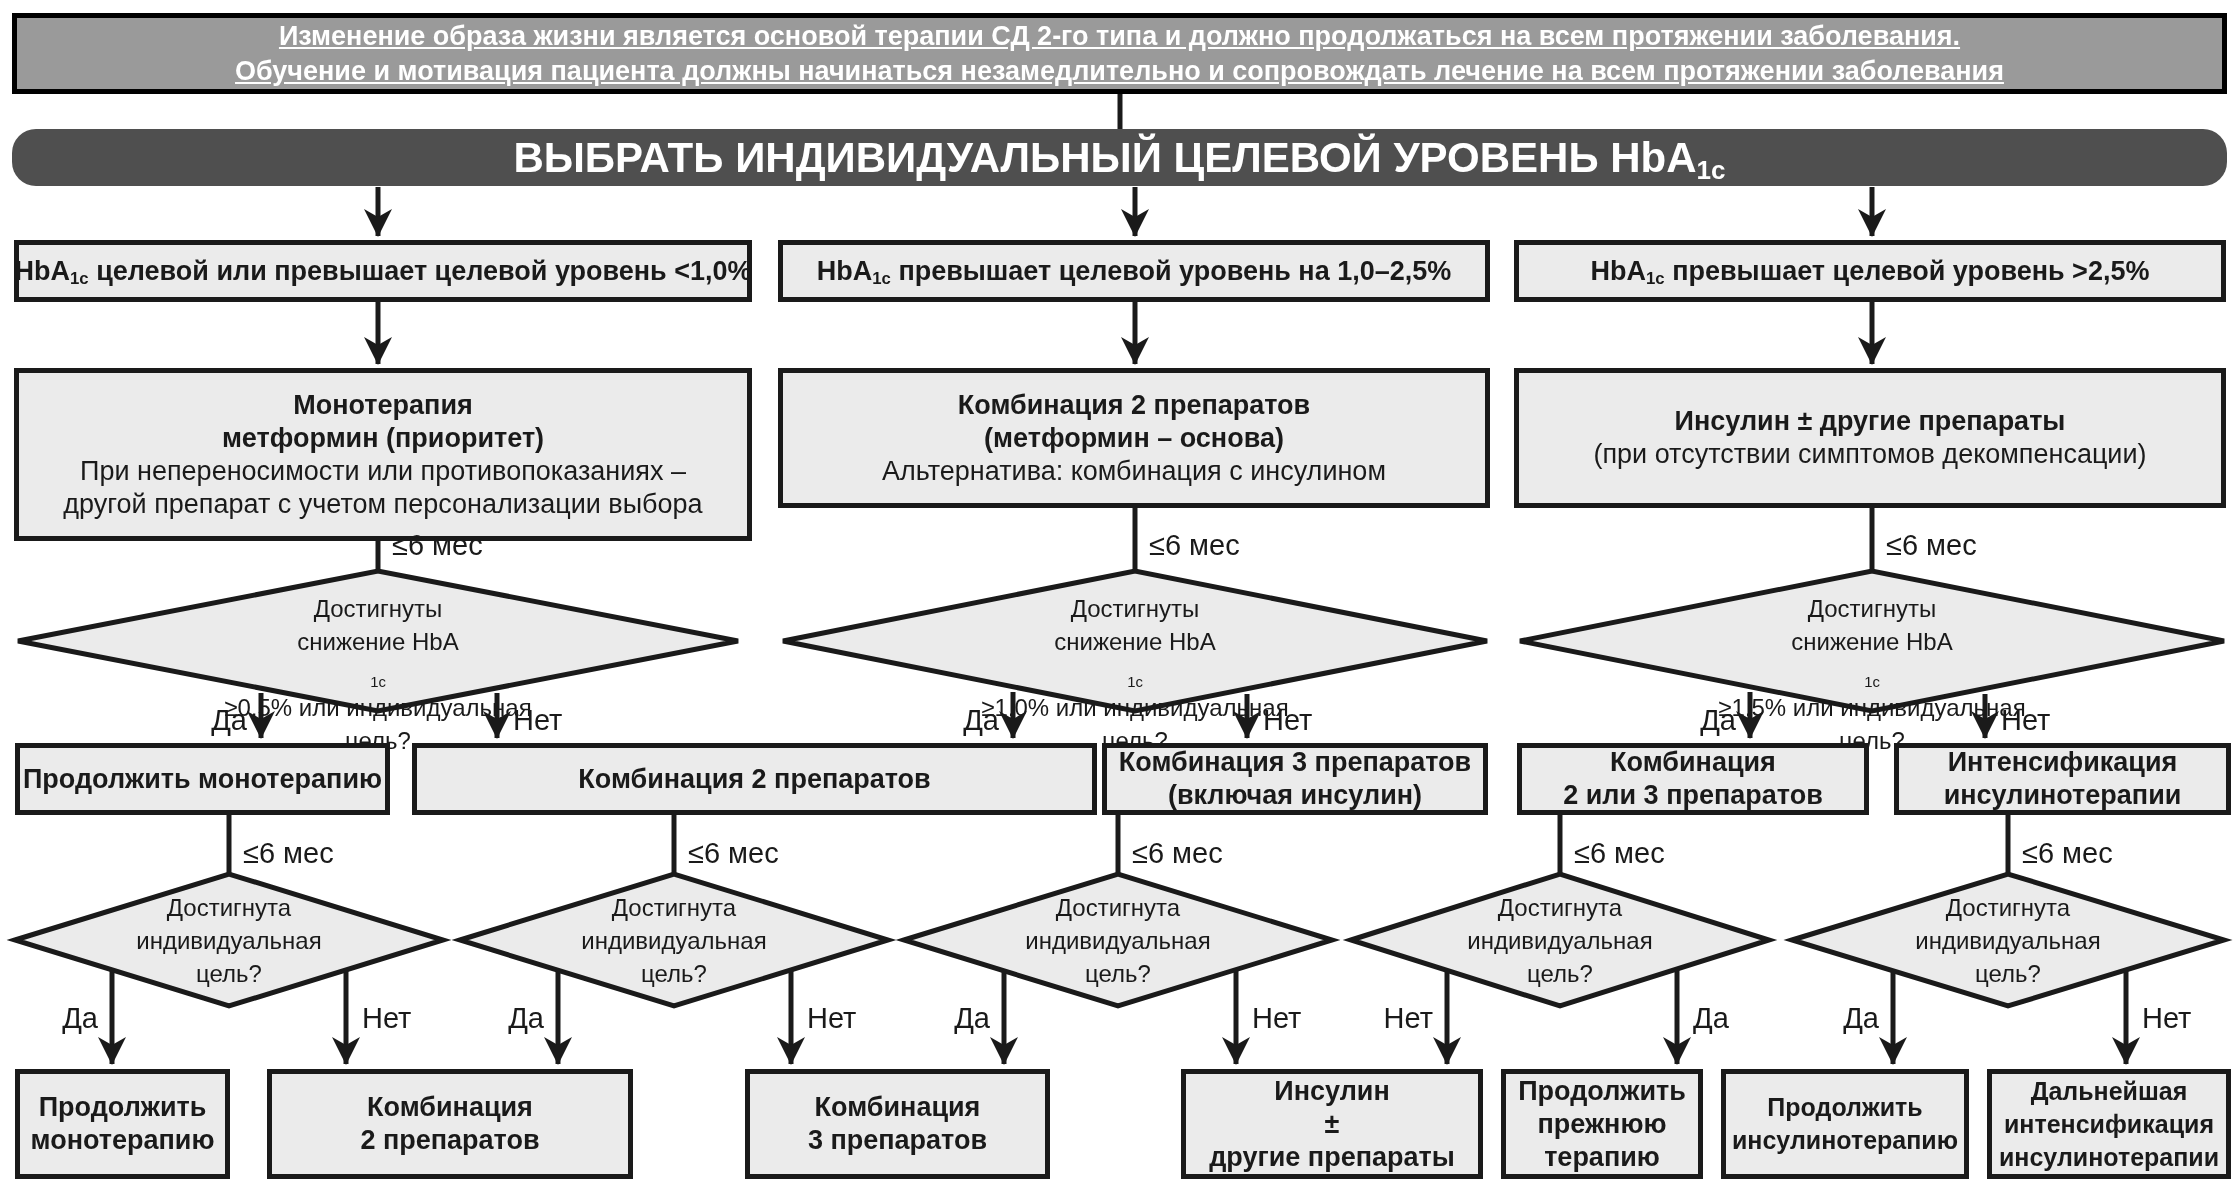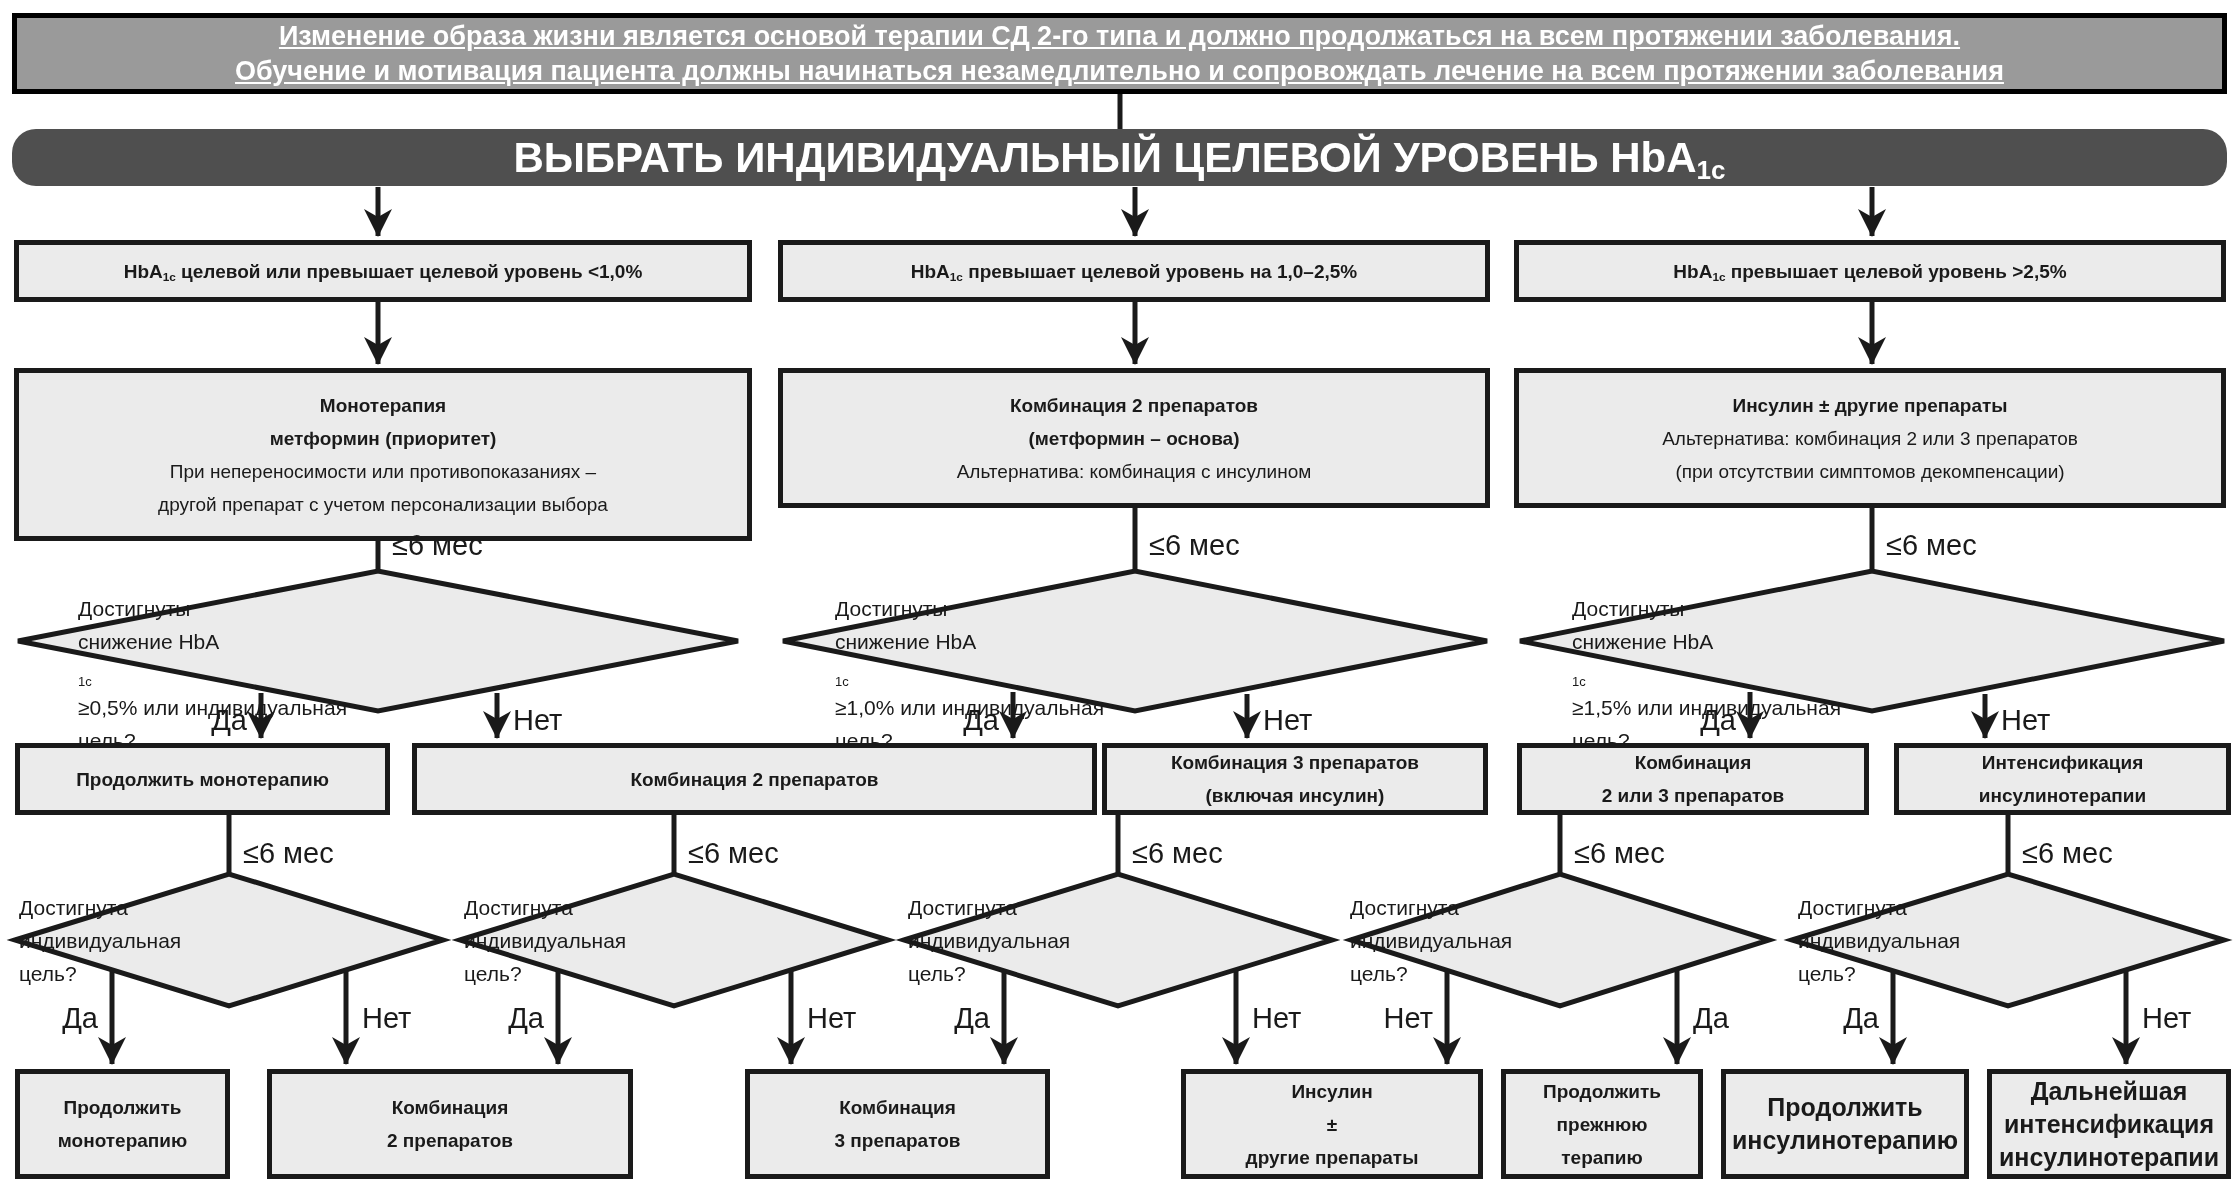--- a/index.html
+++ b/index.html
@@ -1,29 +1,29 @@
 <!DOCTYPE html>
 <html><head>
 <meta charset="utf-8">
 <style>
   html,body{margin:0;padding:0;background:#ffffff;}
   #canvas{position:relative;width:2239px;height:1187px;background:#ffffff;
           font-family:"Liberation Sans","DejaVu Sans",sans-serif;color:#1a1a1a;overflow:hidden;}
   #wires{position:absolute;left:0;top:0;width:2239px;height:1187px;}
   .box{position:absolute;box-sizing:border-box;background:#ebebeb;border:5px solid #1a1a1a;
        display:flex;flex-direction:column;align-items:center;justify-content:center;
-       text-align:center;font-size:19px;line-height:33px;}
+       text-align:center;font-size:27px;line-height:33px;}
   .b{font-weight:bold;display:block;white-space:nowrap;}
   .n{font-weight:normal;display:block;white-space:nowrap;}
   .banner1{position:absolute;box-sizing:border-box;background:#9a9a9a;border:5px solid #000;
            color:#fff;font-weight:bold;font-size:27px;line-height:35px;display:flex;
            flex-direction:column;align-items:center;justify-content:center;text-align:center;text-decoration:underline;}
   .banner2{position:absolute;box-sizing:border-box;background:#4f4f4f;color:#fff;font-weight:bold;
            font-size:42px;display:flex;align-items:center;justify-content:center;text-align:center;}
-  .dtext{position:absolute;font-size:21px;line-height:33px;font-weight:normal;}
+  .dtext{position:absolute;text-align:center;font-size:24px;line-height:33px;font-weight:normal;}
   .dtext span{display:block;white-space:nowrap;}
   .lbl{position:absolute;font-size:29px;line-height:36px;white-space:nowrap;}
   .lbl.r{text-align:right;}
   sub{font-size:0.62em;vertical-align:baseline;position:relative;top:0.28em;line-height:0;}
 </style>
 </head>
 <body>
 
 <div id="canvas">
 
@@ -112,21 +112,20 @@
     <span class="n">При непереносимости или противопоказаниях –</span>
     <span class="n">другой препарат с учетом персонализации выбора</span>
   </div>
   <div class="box" style="left:778px;top:368px;width:712px;height:140px;">
     <span class="b">Комбинация 2 препаратов</span>
     <span class="b">(метформин – основа)</span>
     <span class="n">Альтернатива: комбинация с инсулином</span>
   </div>
   <div class="box" style="left:1514px;top:368px;width:712px;height:140px;">
     <span class="b">Инсулин ± другие препараты</span>
-    <span class="n">Альтернатива: комбинация 2 или 3 препаратов</span>
     <span class="n">(при отсутствии симптомов декомпенсации)</span>
   </div>
 
   <div class="lbl" style="left:392px;top:527px;">≤6 мес</div>
   <div class="lbl" style="left:1149px;top:527px;">≤6 мес</div>
   <div class="lbl" style="left:1886px;top:527px;">≤6 мес</div>
 
   <div class="dtext" style="left:78px;top:592px;width:600px;">
     <span>Достигнуты</span>
     <span><span>снижение HbA</span><sub>1c</sub><span>≥0,5% или индивидуальная</span></span>

